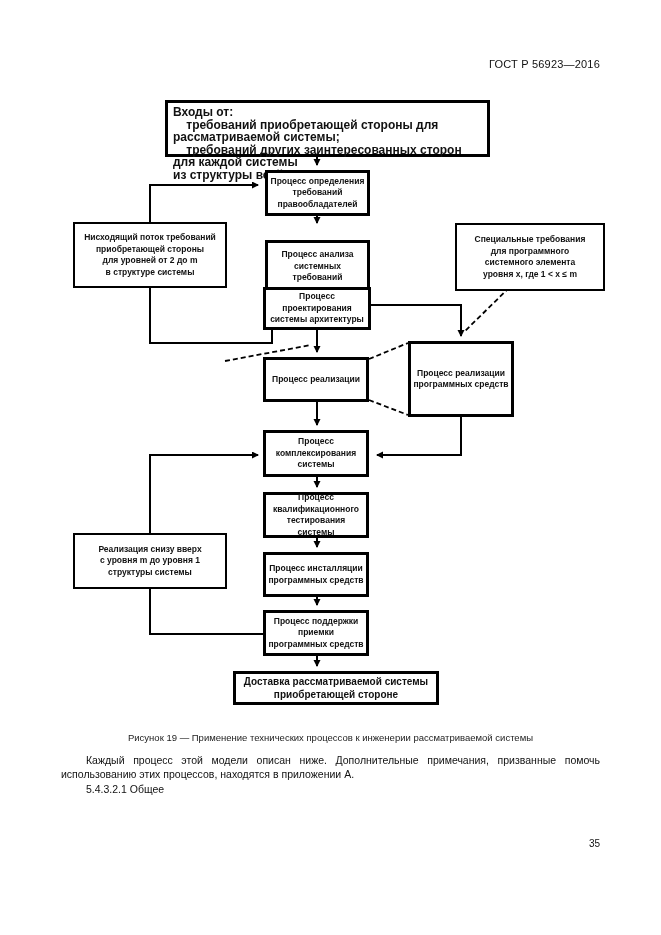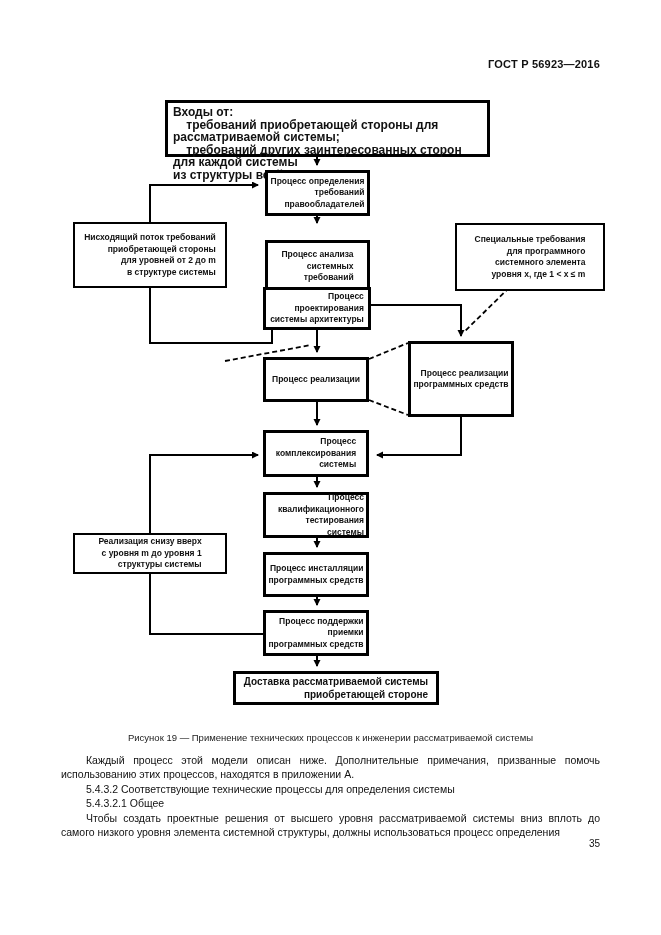--- a/index.html
+++ b/index.html
@@ -6,30 +6,30 @@
   .page{
     position:relative;
     width:661px;height:935px;
     background:#ffffff;
     font-family:"Liberation Sans", sans-serif;
     color:#111;
     overflow:hidden;
   }
   .doc-header{
     position:absolute;top:58px;right:61px;
-    font-size:11px;font-weight:bold;letter-spacing:.2px;padding-left:29px;
+    font-size:11px;font-weight:normal;letter-spacing:.2px;padding-left:29px;
   }
   .connectors{position:absolute;left:0;top:0;width:661px;height:935px;}
   .fbox{
     position:absolute;
     box-sizing:border-box;
     background:#fff;
     border:3px solid #000;
     display:flex;align-items:center;justify-content:center;
-    text-align:right;
+    text-align:center;
     font-weight:bold;
     font-size:8.5px;line-height:11.5px;
     white-space:pre-line;
     padding:1px 2px;
   }
   .fbox.side{border-width:2px;}
   .fbox.inputs{
     align-items:flex-start;justify-content:flex-start;
     text-align:left;font-size:12px;line-height:12.5px;padding:3px 5px;
   }
@@ -122,38 +122,36 @@
 программных средств</div>
 
   <div class="fbox" style="left:263px;top:430px;width:106px;height:47px">Процесс
 комплексирования
 системы</div>
 
   <div class="fbox" style="left:263px;top:492px;width:106px;height:46px">Процесс
 квалификационного
 тестирования системы</div>
 
-  <div class="fbox side" style="left:73px;top:533px;width:154px;height:41px">Реализация снизу вверх
+  <div class="fbox side" style="left:73px;top:533px;width:154px;height:56px">Реализация снизу вверх
 с уровня m до уровня 1
 структуры системы</div>
 
   <div class="fbox" style="left:263px;top:552px;width:106px;height:45px">Процесс инсталляции
 программных средств</div>
 
   <div class="fbox" style="left:263px;top:610px;width:106px;height:46px">Процесс поддержки
 приемки
 программных средств</div>
 
   <div class="fbox" style="left:233px;top:671px;width:206px;height:34px;font-size:10px;line-height:13px">Доставка рассматриваемой системы
 приобретающей стороне</div>
 
   <div class="caption">Рисунок 19 — Применение технических процессов к инженерии рассматриваемой системы</div>
 
   <div class="body-text">
     <p>Каждый процесс этой модели описан ниже. Дополнительные примечания, призванные помочь использованию этих процессов, находятся в приложении А.</p>
-    <p>5.4.3.2 Соответствующие технические процессы для определения системы</p>
     <p>5.4.3.2.1 Общее</p>
-    <p>Чтобы создать проектные решения от высшего уровня рассматриваемой системы вниз вплоть до самого низкого уровня элемента системной структуры, должны использоваться процесс определения</p>
   </div>
 
   <div class="page-number">35</div>
 
 </div>
 
 </body></html>

